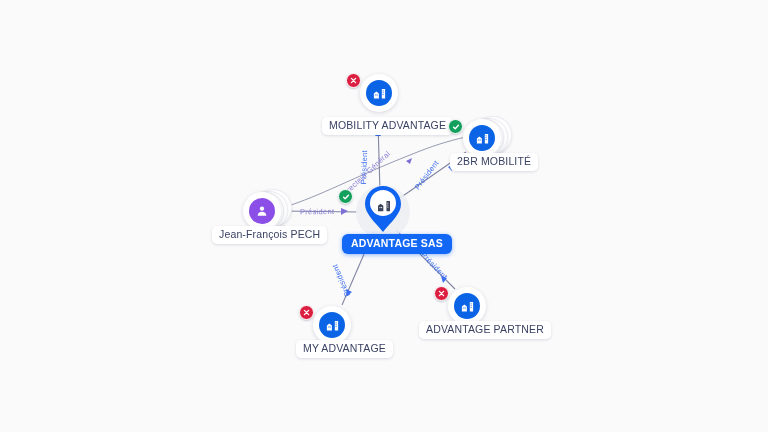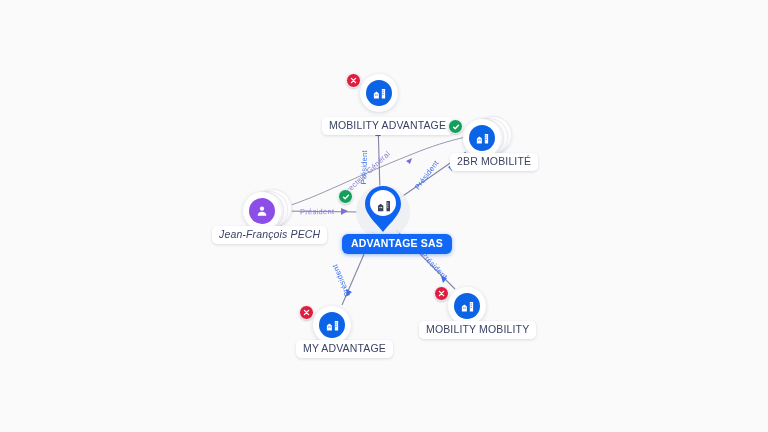--- a/index.html
+++ b/index.html
@@ -198,21 +198,21 @@
       <div class="stack-card" style="left:3px; top:0px;"></div>
     </div>
     <div class="node-disc" style="left:0;top:0;">
       <div class="inner-circle person">
         <svg width="14" height="14" viewBox="0 0 24 24" aria-hidden="true">
           <circle cx="12" cy="8" r="3.7" fill="#ffffff"></circle>
           <path fill="#ffffff" d="M4.6 20c0-4.1 3.3-6.6 7.4-6.6s7.4 2.5 7.4 6.6z"></path>
         </svg>
       </div>
     </div>
-    <div class="name-pill" style="left:-31px; top:34px;font-style:italic;">Jean-François PECH</div>
+    <div class="name-pill" style="left:-31px; top:34px;">Jean-François PECH</div>
   </div>
 
   <div class="node" style="left:356px; top:185px;">
     <div class="halo" style="left:0px; top:0px;"></div>
     <div class="pin-wrap" style="left:5px; top:-3px;">
       <svg width="44" height="54" viewBox="0 0 44 54" aria-hidden="true">
         <path d="M22 4 C12 4 4 12 4 22 C4 32 14 40 22 50 C30 40 40 32 40 22 C40 12 32 4 22 4 Z" fill="#0e64f0"></path>
         <circle cx="22" cy="21" r="13" fill="#ffffff"></circle>
       </svg>
     </div>
@@ -269,16 +269,16 @@
           <rect x="17" y="10" width="1.5" height="1.5" fill="#0b63e5"></rect>
           <rect x="17" y="13" width="1.5" height="1.5" fill="#0b63e5"></rect>
         </svg>
       </div>
     </div>
     <div class="badge err" style="top:-1px;right:-1px;">
       <svg width="7" height="7" viewBox="0 0 10 10" aria-hidden="true">
         <path d="M2 2 L8 8 M8 2 L2 8" stroke="#ffffff" stroke-width="1.9" stroke-linecap="round"></path>
       </svg>
     </div>
-    <div class="name-pill" style="left:-29px; top:34px;">MOBILITY MOBILITY</div>
+    <div class="name-pill" style="left:-29px; top:34px;">ADVANTAGE PARTNER</div>
   </div>
 
 </div>
 
 </body></html>

